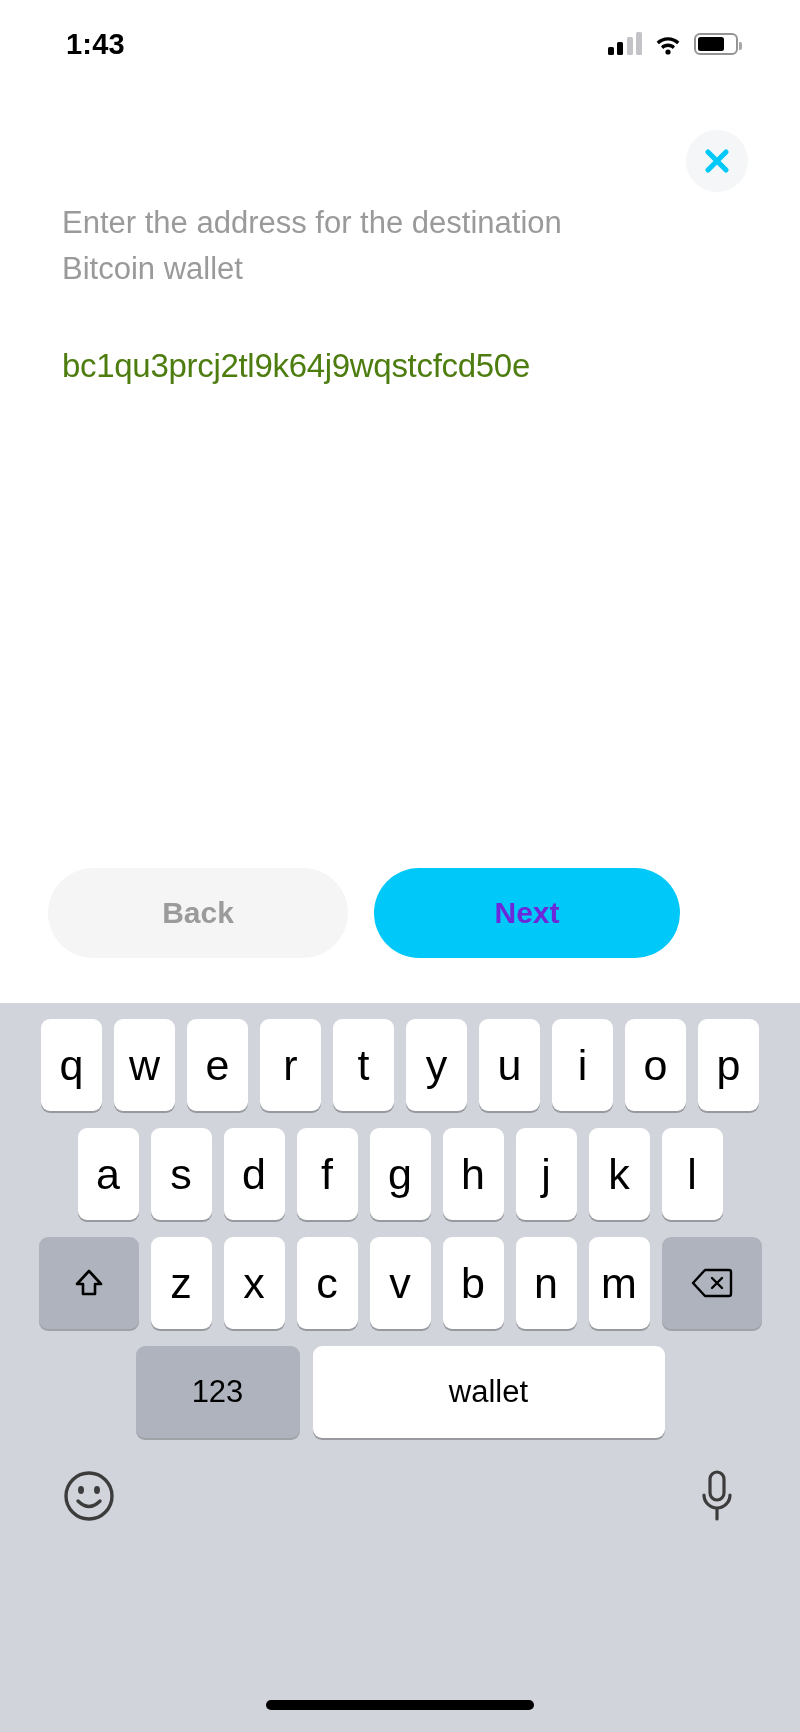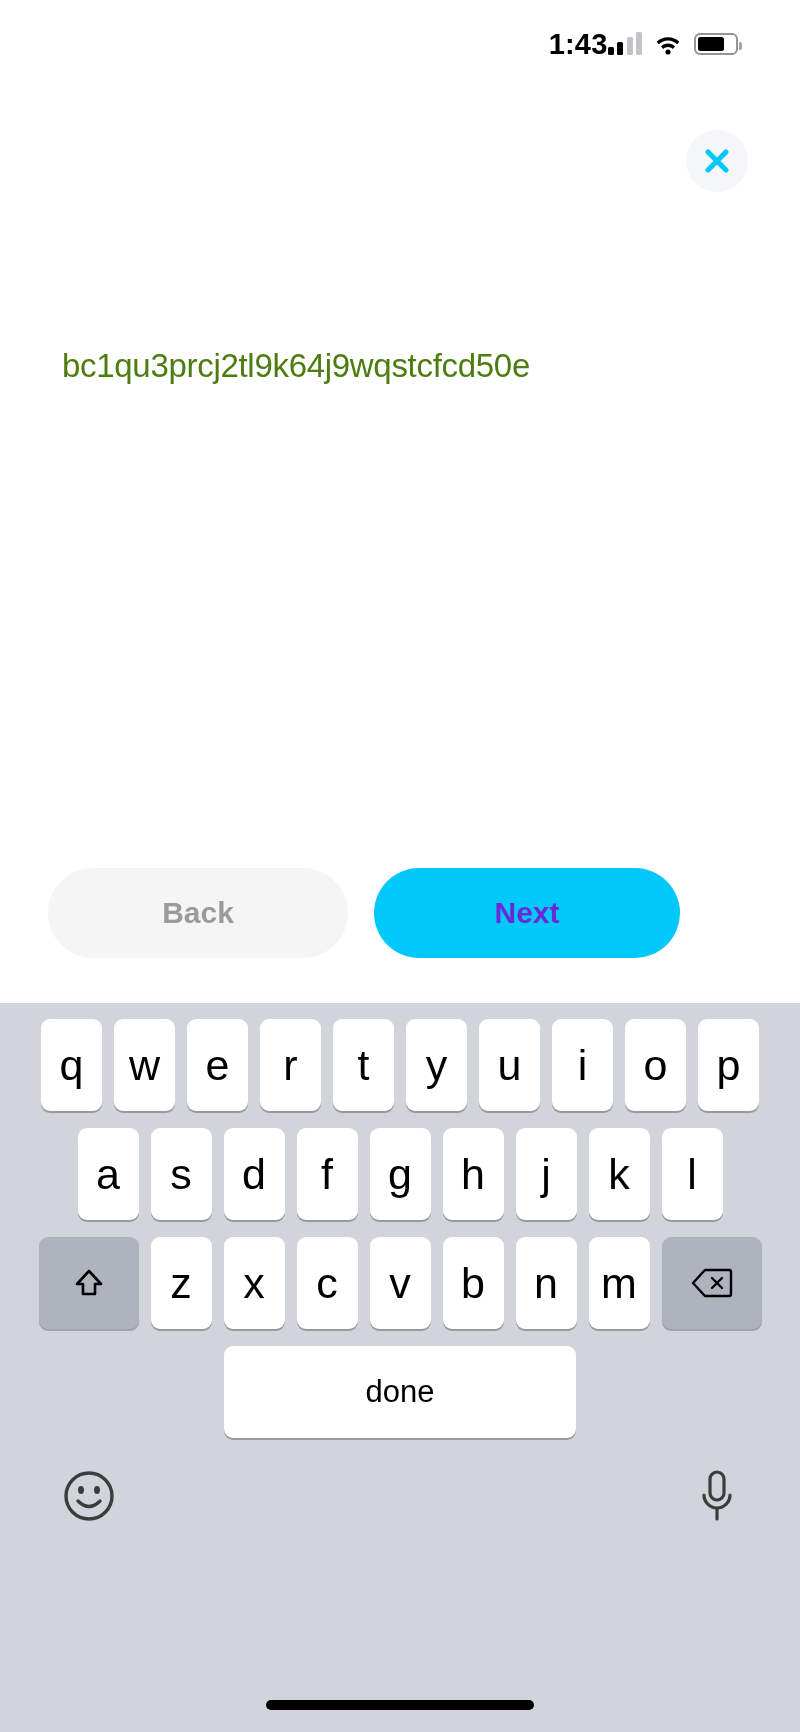--- a/index.html
+++ b/index.html
@@ -7,21 +7,21 @@
     width: 800px; height: 1732px;
     background: #ffffff;
     font-family: "Liberation Sans", sans-serif;
     overflow: hidden;
   }
   .screen { position: relative; width: 800px; height: 1732px; background: #fff; }
 
   
   .statusbar {
     position: absolute; top: 0; left: 0; width: 800px; height: 88px;
-    display: flex; align-items: center; justify-content: flex-end;
+    display: flex; align-items: center; justify-content: space-between;
     padding: 0 62px 0 66px;
   }
   .status-time {
     font-size: 29px; font-weight: 700; color: #000; letter-spacing: 0.2px;
   }
   .status-icons { display: flex; align-items: center; gap: 12px; }
   .signal { display: flex; align-items: flex-end; gap: 3.5px; height: 22px; }
   .signal i { display: block; width: 6px; border-radius: 1.5px; background: #000; }
   .signal i:nth-child(1) { height: 8px; }
   .signal i:nth-child(2) { height: 13px; }
@@ -132,20 +132,21 @@
       </div>
     </div>
   </div>
 
   <button class="close-btn">
     <svg width="30" height="30" viewBox="0 0 30 30">
       <path d="M6 6 L24 24 M24 6 L6 24" stroke="#00c8f8" stroke-width="5.2" stroke-linecap="round"></path>
     </svg>
   </button>
 
+  <div class="prompt">Enter the address for the destination Bitcoin wallet</div>
 
   <input class="address-input" type="text" value="bc1qu3prcj2tl9k64j9wqstcfcd50e" style="">
 
   <div class="actions">
     <button class="btn btn-back">Back</button>
     <button class="btn btn-next">Next</button>
   </div>
 
   <div class="keyboard">
     <div class="krow r1">
@@ -188,21 +189,22 @@
       <button class="key">m</button>
       <button class="key mod wide">
         <svg width="42" height="32" viewBox="0 0 42 32">
           <path d="M14 3 H38 a2 2 0 0 1 2 2 v22 a2 2 0 0 1 -2 2 H14 L2 16 Z" fill="none" stroke="#000" stroke-width="2.4" stroke-linejoin="round"></path>
           <path d="M21 11 L31 21 M31 11 L21 21" stroke="#000" stroke-width="2.4" stroke-linecap="round"></path>
         </svg>
       </button>
     </div>
 
     <div class="krow r4">
-      <button class="key space">done</button>
+      <button class="key mod num">123</button>
+      <button class="key space">wallet</button>
     </div>
 
     <div class="krow bottom">
       <button class="icon-btn">
         <svg width="54" height="54" viewBox="0 0 54 54">
           <circle cx="27" cy="27" r="23" fill="none" stroke="#3c3c3c" stroke-width="3.4"></circle>
           <ellipse cx="19" cy="21" rx="3" ry="4" fill="#3c3c3c"></ellipse>
           <ellipse cx="35" cy="21" rx="3" ry="4" fill="#3c3c3c"></ellipse>
           <path d="M16 32 q11 11 22 0" fill="none" stroke="#3c3c3c" stroke-width="3.4" stroke-linecap="round"></path>
         </svg>

